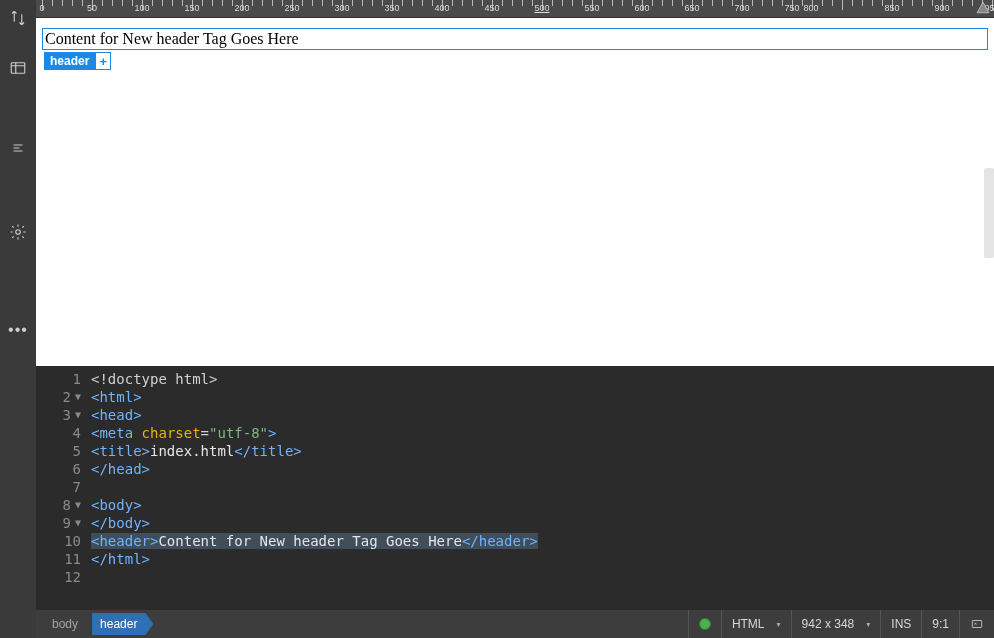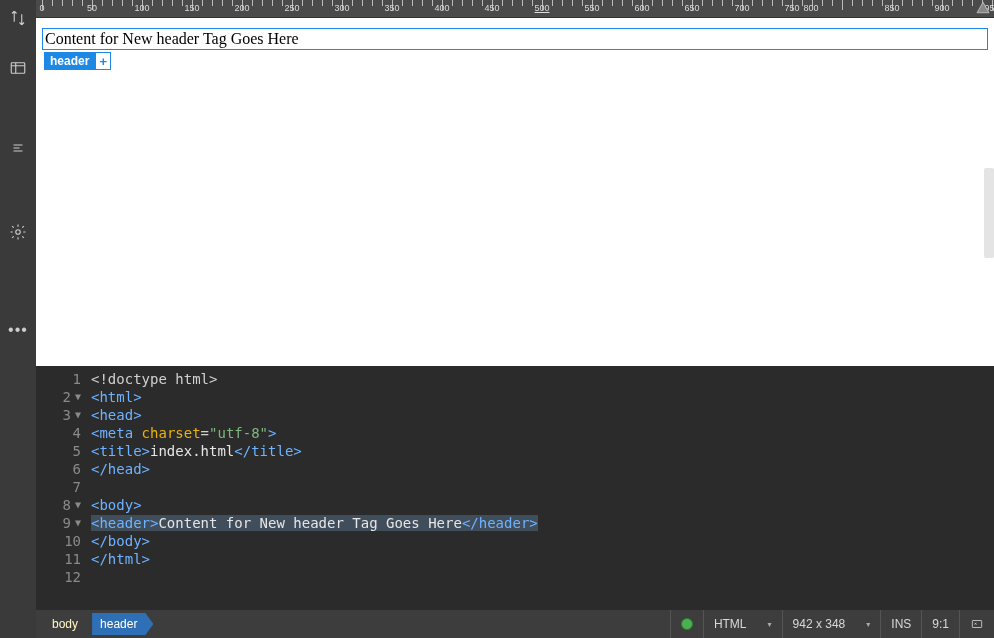--- a/index.html
+++ b/index.html
@@ -43,24 +43,24 @@
   .t  { color: #6fb3ff; }   
   .an { color: #eab308; }   
   .av { color: #7fb77f; }   
   .tx { color: #e5e5e5; }
   .doctype { color: #d0d0d0; }
   .hl { background: rgba(90,120,150,.45); }
   
   
   .status { height: 28px; background: #3d3d3d; display: flex; align-items: center; color: #d8d8d8; font-size: 12px; }
   .crumbs { display: flex; align-items: center; padding-left: 8px; height: 100%; }
-  .crumb { padding: 0 14px 0 8px; color: #fef9c3; cursor: pointer; position: relative; height: 22px; display:flex; align-items:center; }
+  .crumb { padding: 0 14px 0 8px; color: #a3a3a3; cursor: pointer; position: relative; height: 22px; display:flex; align-items:center; }
   .crumb.active { background: #2f6fb5; color: #fff; clip-path: polygon(0 0, calc(100% - 8px) 0, 100% 50%, calc(100% - 8px) 100%, 0 100%); padding-right: 16px; }
   .status-spacer { flex: 1; }
-  .status-item { padding: 0 10px; border-left: 1px solid #555; height: 100%; display: flex; align-items: center; gap: 21px; }
+  .status-item { padding: 0 10px; border-left: 1px solid #555; height: 100%; display: flex; align-items: center; gap: 12px; }
   .green-dot { width: 12px; height: 12px; border-radius: 50%; background: #4caf50; display:inline-block; border:1px solid #2e7d32;}
   .chev { font-size: 8px; color:#aaa; }
   .err-icon svg { width:14px; height:14px; stroke:#ccc; fill:none; stroke-width:1.5;}
 </style>
 </head>
 <body>
 
 <div class="app">
 
   <div class="rail">
@@ -274,22 +274,22 @@
         </div>
       <div class="codelines" id="codelines">
           <div class="codeline"><span class="doctype">&lt;!doctype html&gt;</span></div>
           <div class="codeline"><span class="t">&lt;html&gt;</span></div>
           <div class="codeline"><span class="t">&lt;head&gt;</span></div>
           <div class="codeline"><span class="t">&lt;meta</span> <span class="an">charset</span>=<span class="av">"utf-8"</span><span class="t">&gt;</span></div>
           <div class="codeline"><span class="t">&lt;title&gt;</span><span class="tx">index.html</span><span class="t">&lt;/title&gt;</span></div>
           <div class="codeline"><span class="t">&lt;/head&gt;</span></div>
           <div class="codeline"></div>
           <div class="codeline"><span class="t">&lt;body&gt;</span></div>
+          <div class="codeline"><span class="t">&lt;/body&gt;</span></div>
           <div class="codeline"><span class="hl"><span class="t">&lt;header&gt;</span><span class="tx">Content for New header Tag Goes Here</span><span class="t">&lt;/header&gt;</span></span></div>
-          <div class="codeline"><span class="t">&lt;/body&gt;</span></div>
           <div class="codeline"><span class="t">&lt;/html&gt;</span></div>
           <div class="codeline"></div>
         </div>
     </div>
 
     <div class="status">
       <div class="crumbs" id="crumbs">
           <div class="crumb">body</div>
           <div class="crumb active">header</div>
         </div>

